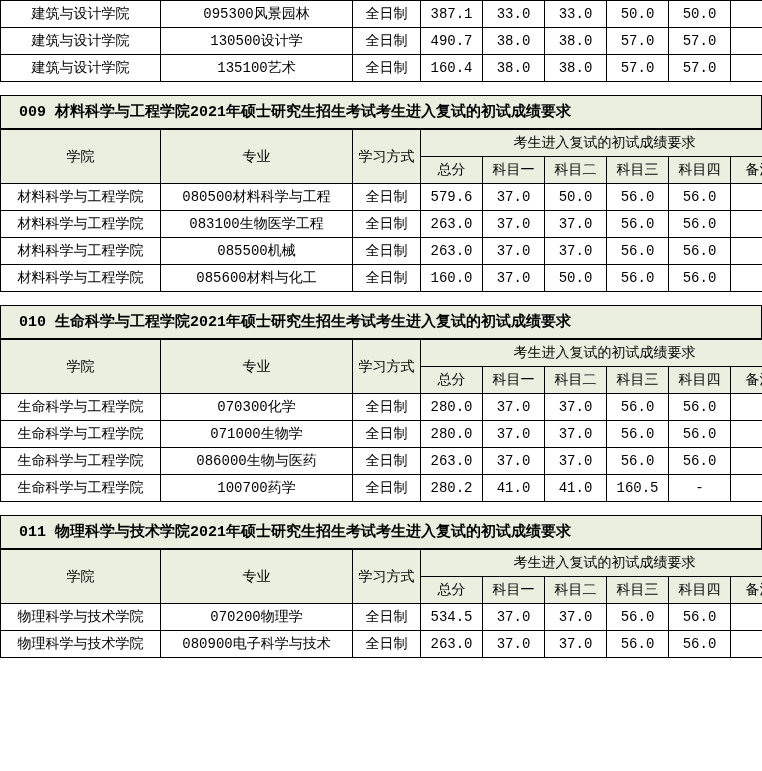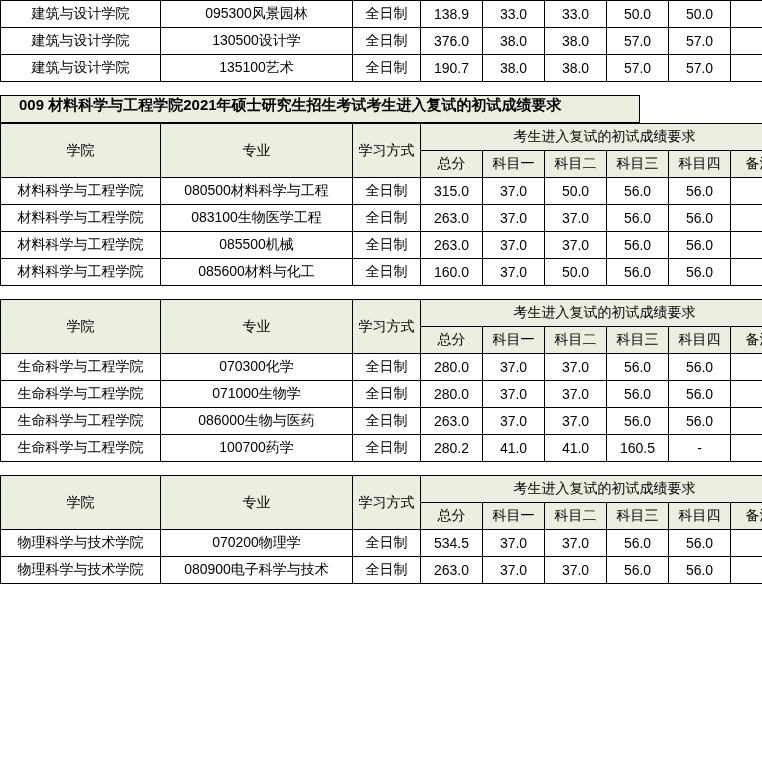--- a/index.html
+++ b/index.html
@@ -9,20 +9,21 @@
   }
   body {
     width: 762px;
     font-family: "Liberation Sans", sans-serif;
     color: #000000;
     -webkit-font-smoothing: antialiased;
   }
   .page {
     width: 762px;
     position: relative;
+    font-family: Liberation Mono, monospace;
   }
   table.grid {
     border-collapse: collapse;
     width: 762px;
     table-layout: fixed;
   }
   table.grid td, table.grid th {
     border: 1px solid #000000;
     font-weight: normal;
     font-size: 14px;
@@ -37,23 +38,23 @@
     background: #eaefe0;
   }
   td.body-cell {
     background: #ffffff;
   }
   .section-title {
     background: #eaefe0;
     border: 1px solid #000000;
     font-size: 15px;
     font-weight: bold;
-    padding: 0 0 7px 18px;
+    padding: 6px 0 7px 18px;
     box-sizing: border-box;
-    width: 640px;
+    width: 762px;
     letter-spacing: 0px;
   }
   .gap {
     height: 13px;
     background: #ffffff;
   }
   
   col.c0 { width: 160px; }
   col.c1 { width: 192px; }
   col.c2 { width: 68px; }
@@ -82,43 +83,43 @@
         <col class="c5">
         <col class="c6">
         <col class="c7">
         <col class="c8">
     </colgroup>
     <tbody>
       <tr class="toprow">
         <td class="body-cell">建筑与设计学院</td>
         <td class="body-cell">095300风景园林</td>
         <td class="body-cell">全日制</td>
-        <td class="body-cell">138.9</td>
+        <td class="body-cell">387.1</td>
         <td class="body-cell">33.0</td>
         <td class="body-cell">33.0</td>
         <td class="body-cell">50.0</td>
         <td class="body-cell">50.0</td>
         <td class="body-cell"></td>
       </tr>
       <tr class="toprow">
         <td class="body-cell">建筑与设计学院</td>
         <td class="body-cell">130500设计学</td>
         <td class="body-cell">全日制</td>
-        <td class="body-cell">376.0</td>
+        <td class="body-cell">490.7</td>
         <td class="body-cell">38.0</td>
         <td class="body-cell">38.0</td>
         <td class="body-cell">57.0</td>
         <td class="body-cell">57.0</td>
         <td class="body-cell"></td>
       </tr>
       <tr class="toprow">
         <td class="body-cell">建筑与设计学院</td>
         <td class="body-cell">135100艺术</td>
         <td class="body-cell">全日制</td>
-        <td class="body-cell">190.7</td>
+        <td class="body-cell">160.4</td>
         <td class="body-cell">38.0</td>
         <td class="body-cell">38.0</td>
         <td class="body-cell">57.0</td>
         <td class="body-cell">57.0</td>
         <td class="body-cell"></td>
       </tr>
     </tbody>
   </table>
 
   <div class="gap"></div>
@@ -150,21 +151,21 @@
         <td class="head">科目三</td>
         <td class="head">科目四</td>
         <td class="head">备注</td>
       </tr>
     </thead>
     <tbody>
       <tr>
         <td class="body-cell">材料科学与工程学院</td>
         <td class="body-cell">080500材料科学与工程</td>
         <td class="body-cell">全日制</td>
-        <td class="body-cell">315.0</td>
+        <td class="body-cell">579.6</td>
         <td class="body-cell">37.0</td>
         <td class="body-cell">50.0</td>
         <td class="body-cell">56.0</td>
         <td class="body-cell">56.0</td>
         <td class="body-cell"></td>
       </tr>
       <tr>
         <td class="body-cell">材料科学与工程学院</td>
         <td class="body-cell">083100生物医学工程</td>
         <td class="body-cell">全日制</td>
@@ -195,20 +196,21 @@
         <td class="body-cell">50.0</td>
         <td class="body-cell">56.0</td>
         <td class="body-cell">56.0</td>
         <td class="body-cell"></td>
       </tr>
     </tbody>
   </table>
 
   <div class="gap"></div>
 
+  <div class="section-title">010 生命科学与工程学院2021年硕士研究生招生考试考生进入复试的初试成绩要求</div>
   <table class="grid">
     <colgroup>
       <col class="c0">
         <col class="c1">
         <col class="c2">
         <col class="c3">
         <col class="c4">
         <col class="c5">
         <col class="c6">
         <col class="c7">
@@ -273,20 +275,21 @@
         <td class="body-cell">41.0</td>
         <td class="body-cell">160.5</td>
         <td class="body-cell">-</td>
         <td class="body-cell"></td>
       </tr>
     </tbody>
   </table>
 
   <div class="gap"></div>
 
+  <div class="section-title">011 物理科学与技术学院2021年硕士研究生招生考试考生进入复试的初试成绩要求</div>
   <table class="grid">
     <colgroup>
       <col class="c0">
         <col class="c1">
         <col class="c2">
         <col class="c3">
         <col class="c4">
         <col class="c5">
         <col class="c6">
         <col class="c7">

